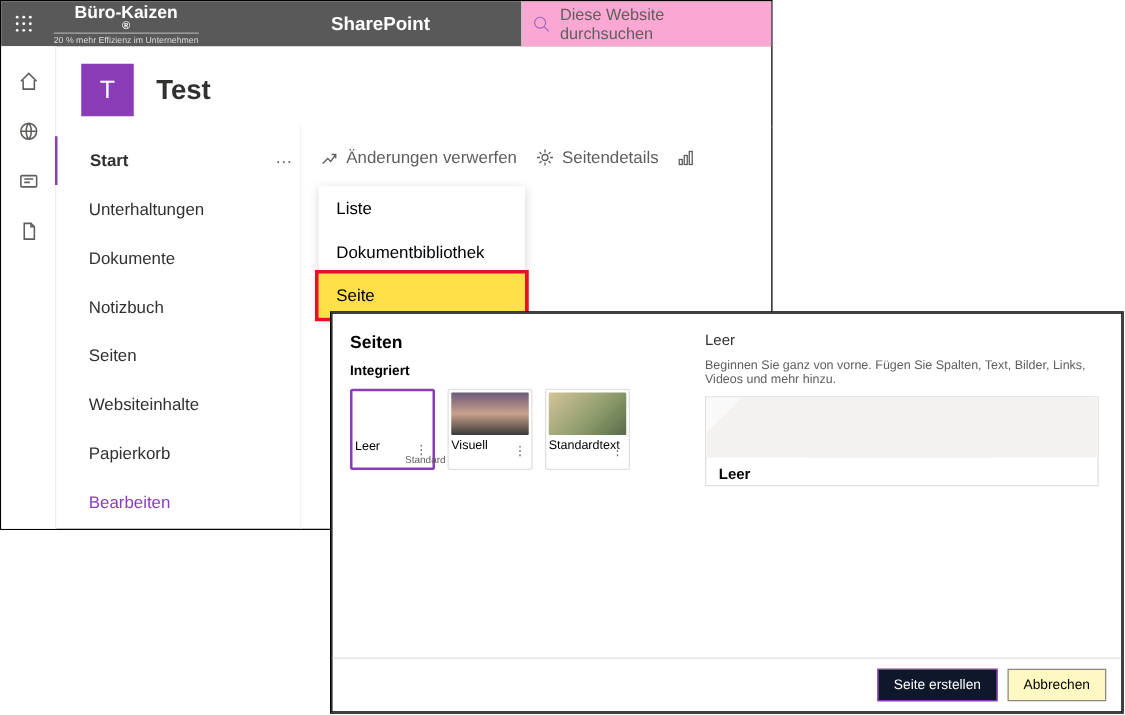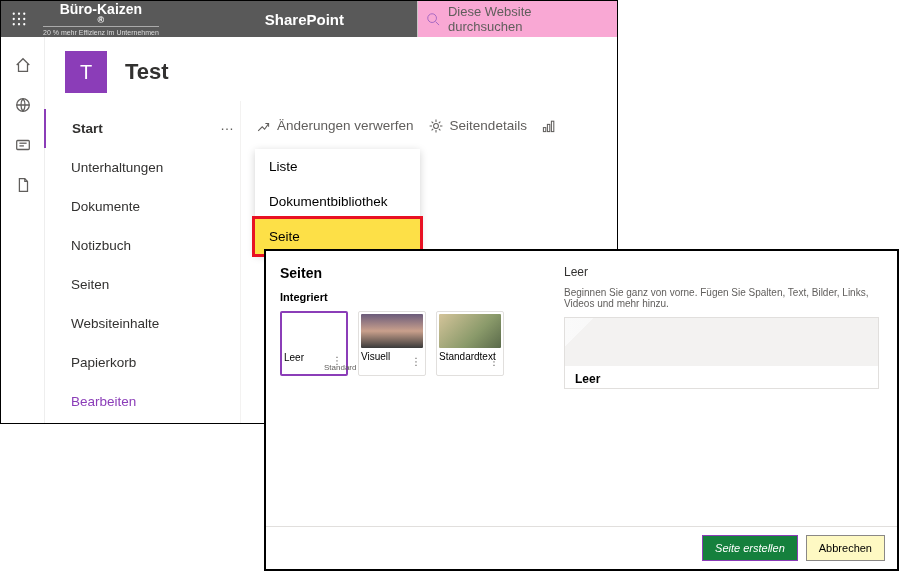--- a/index.html
+++ b/index.html
@@ -72,21 +72,21 @@
 
   .dlg-right { flex:1; padding:14px 18px; }
   .dlg-right h5 { font-size:12px; font-weight:400; color:#323130; margin-bottom:8px;}
   .dlg-right .desc { font-size:10px; color:#605e5c; margin-bottom:8px;}
   .preview { border:1px solid #e1dfdd; height:72px; margin-bottom:0;}
   .preview .pv-top { height:48px; background:linear-gradient(90deg,#fafafa 0%,#f3f2f1 50%,#fafafa 100%); position:relative;}
   .preview .pv-top::before { content:""; position:absolute; left:0; top:0; bottom:0; right:0; background-image:linear-gradient(135deg,transparent 0,transparent 20px,#f3f2f1 20px,#f3f2f1 40px);}
   .preview .pv-title { padding:6px 10px; font-size:12px; font-weight:600;}
   .dlg-footer { border-top:1px solid #e1dfdd; padding:8px 12px; display:flex; justify-content:flex-end; gap:8px;}
   .btn { font-size:11px; padding:6px 12px; border:1px solid #8a8886; background:#fef9c3; cursor:pointer;}
-  .btn.primary { background:#15803d; color:#fff; border-color:#8b3db8;font-style:italic;}
+  .btn.primary { background:#0f172a; color:#fff; border-color:#8b3db8;}
 </style>
 </head>
 <body>
 
 <div class="sp-window">
   <div class="sp-top">
     <div class="waffle">
       <svg viewBox="0 0 16 16" width="14" height="14">
           <g>
             <circle cx="2" cy="2" r="1.3"></circle>

